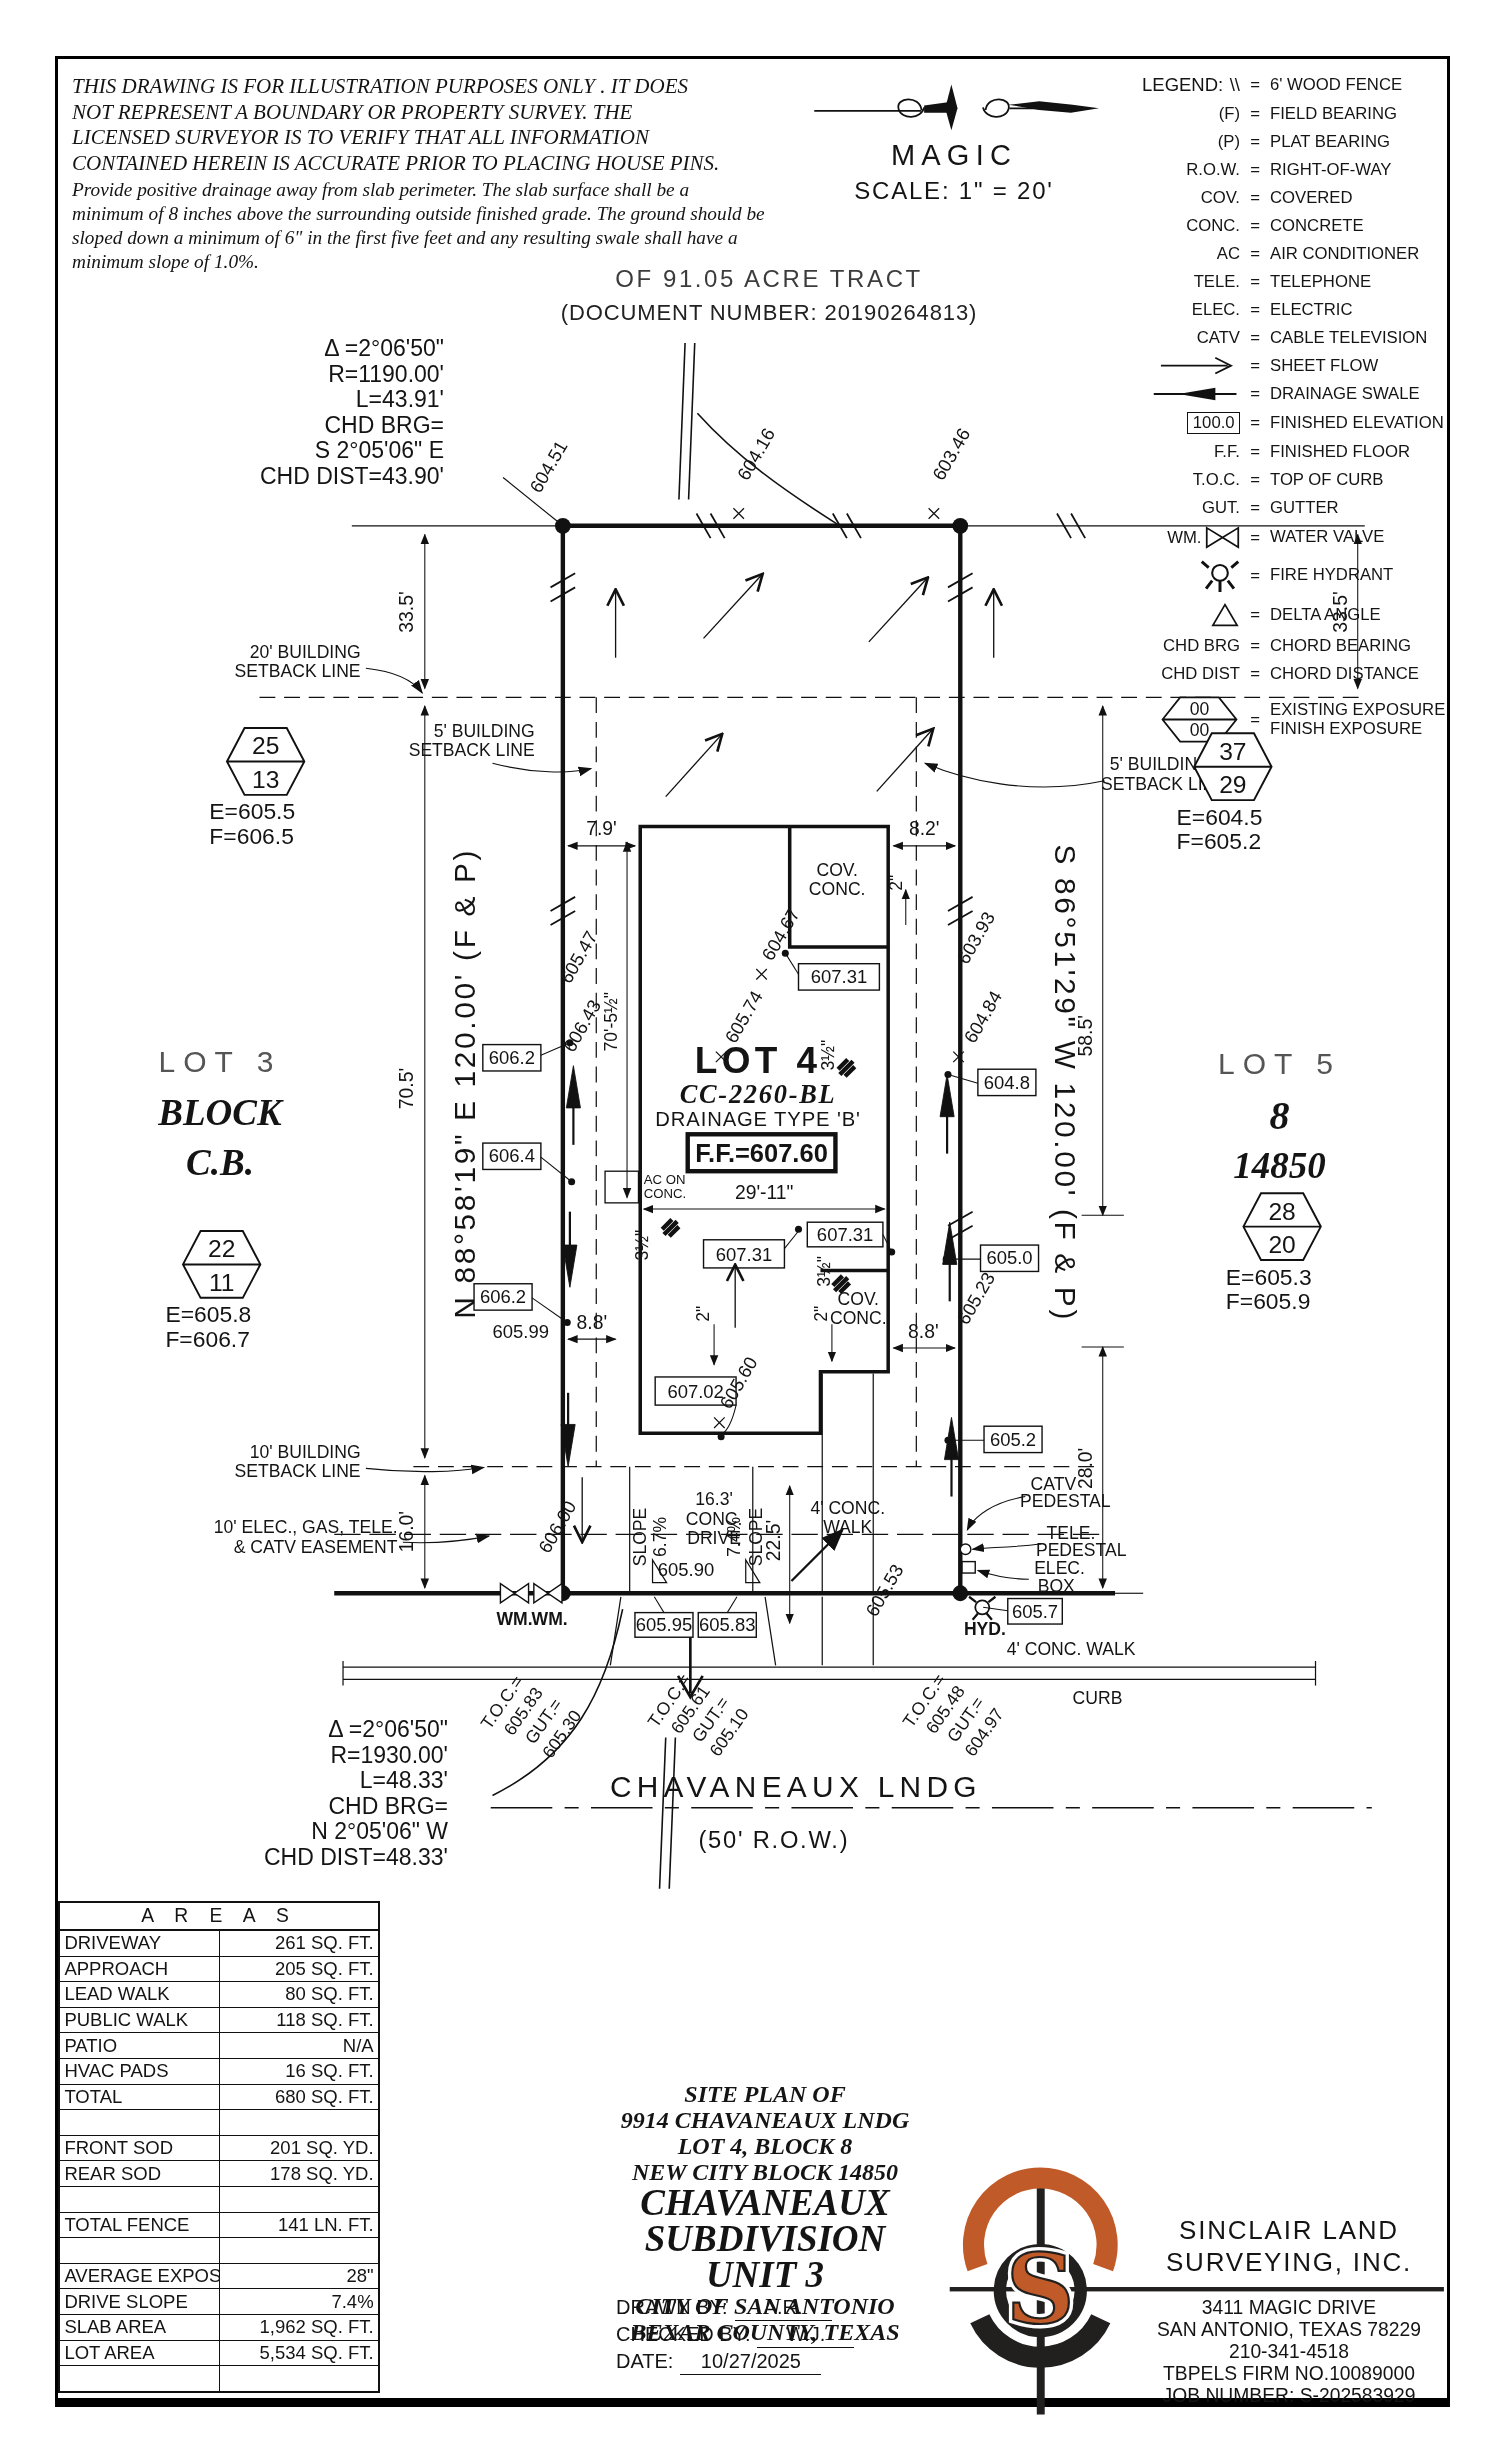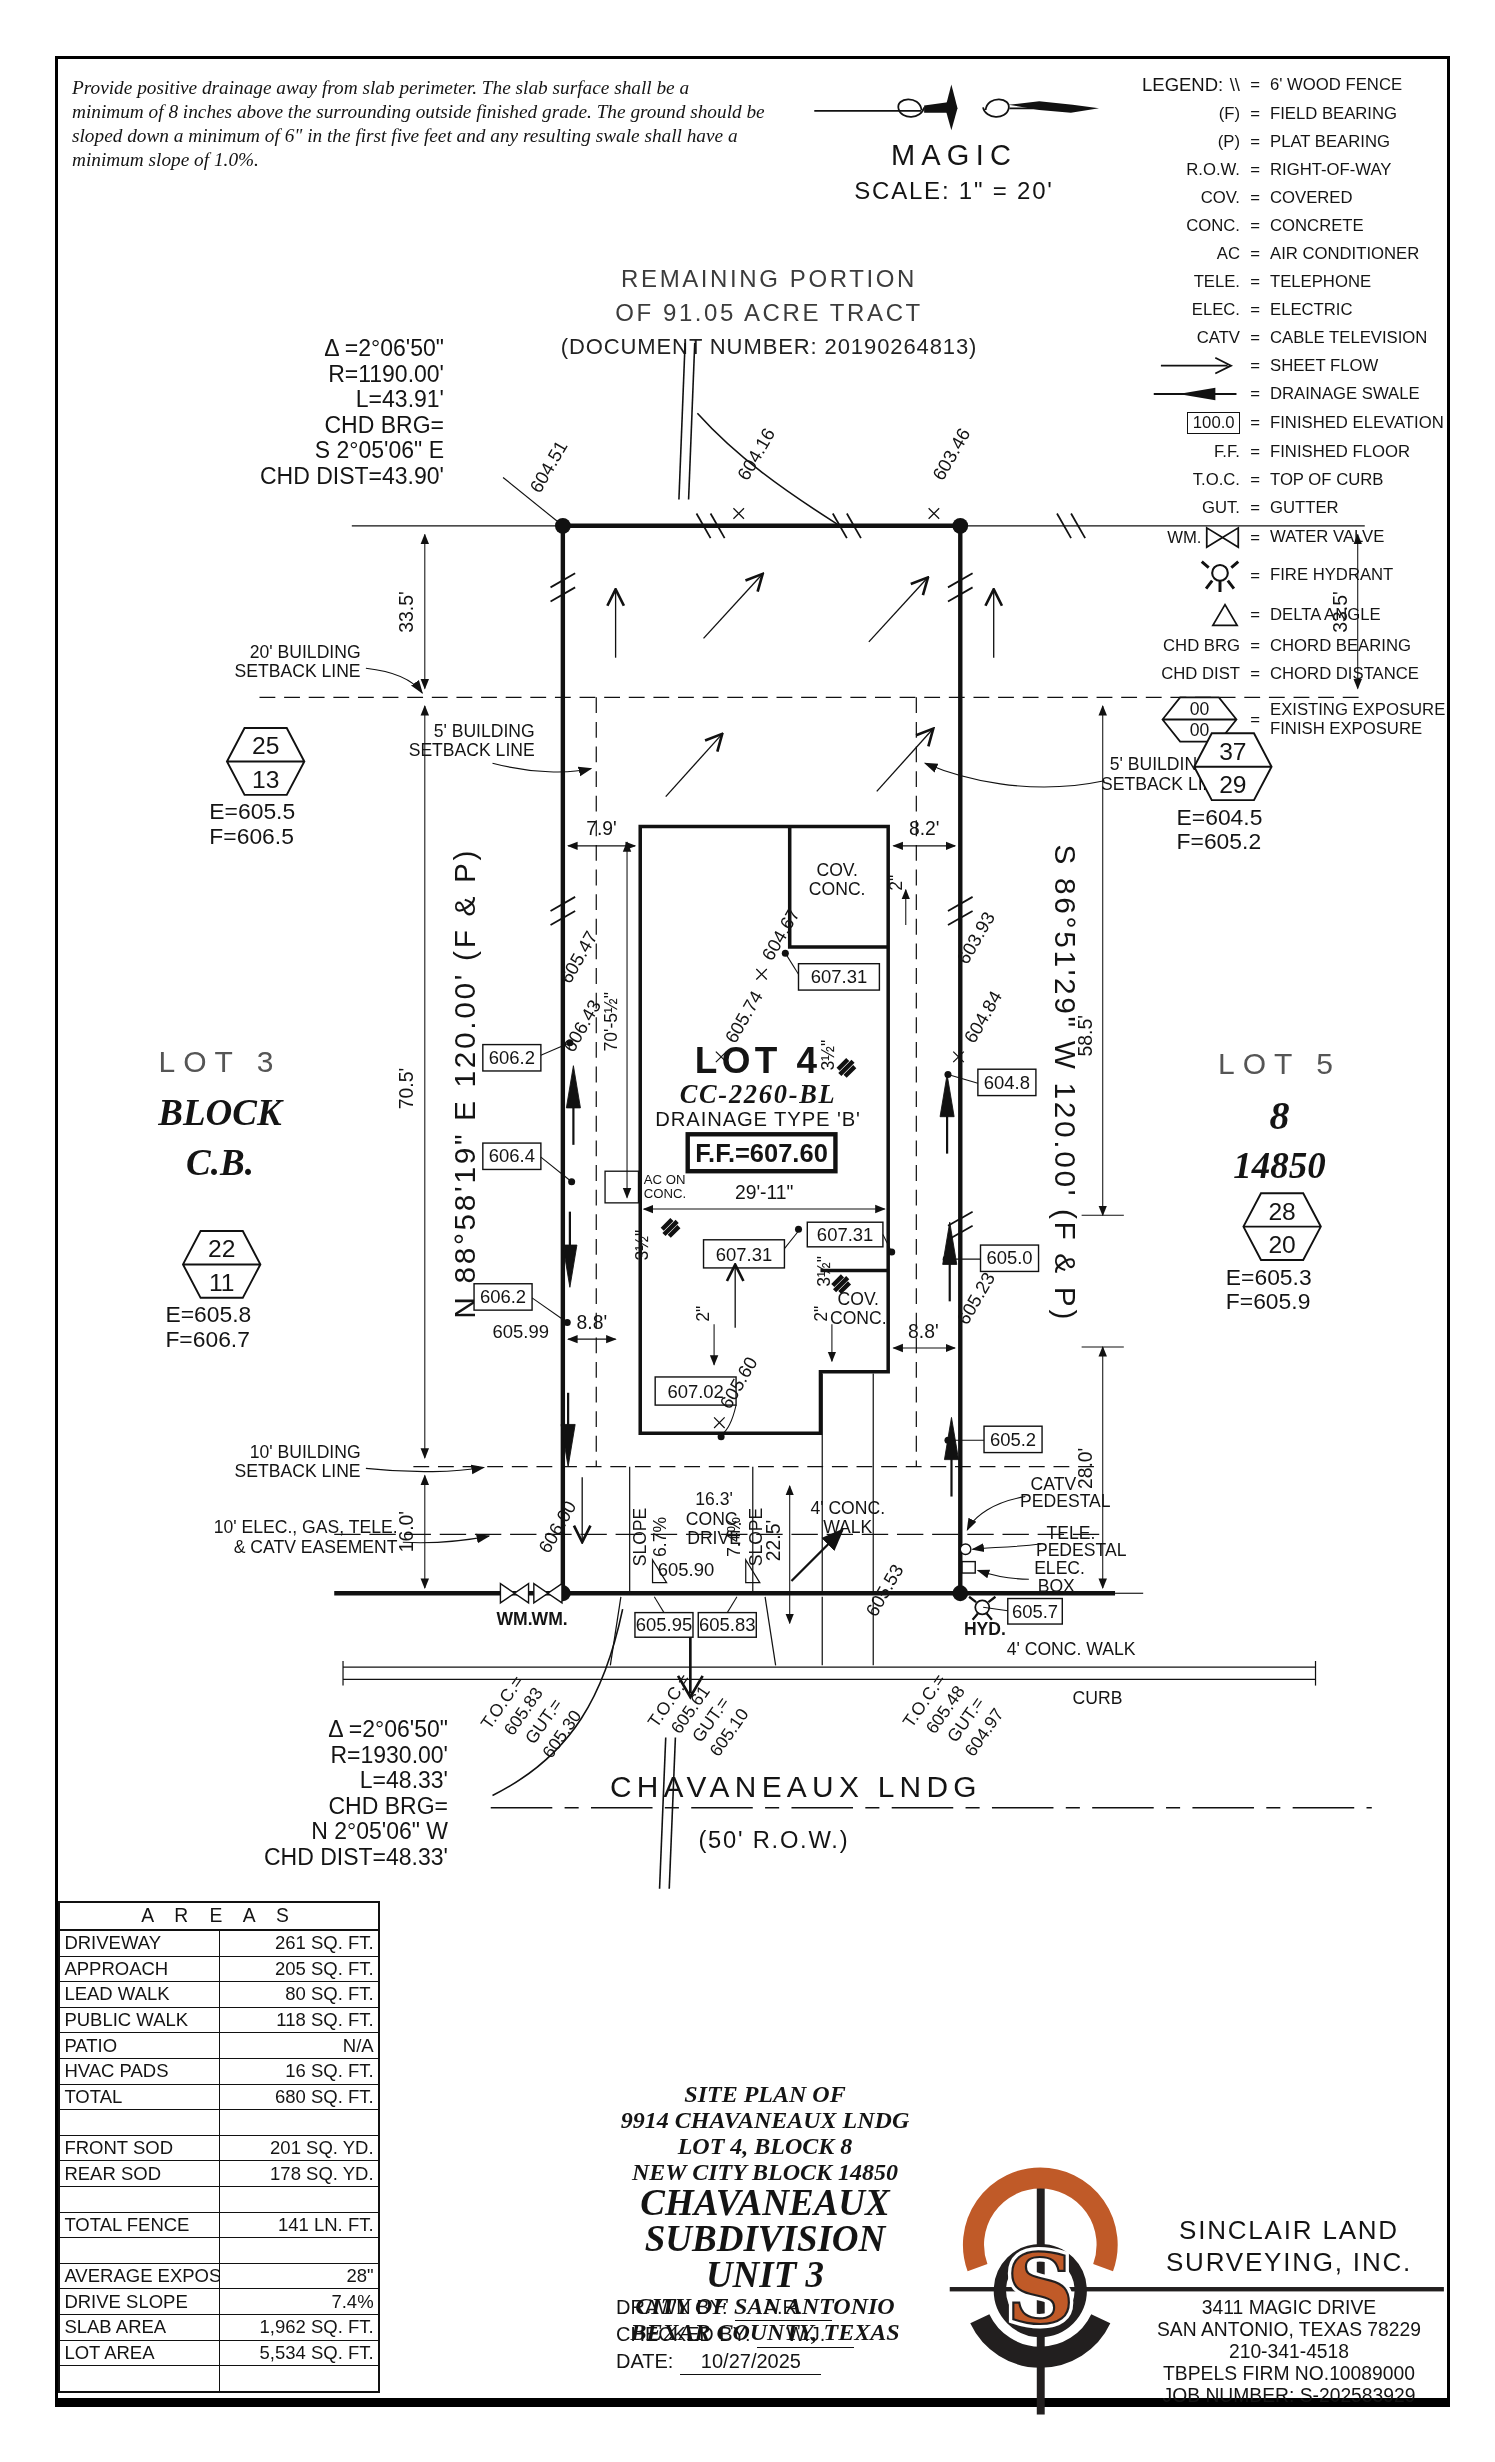--- a/index.html
+++ b/index.html
@@ -69,20 +69,24 @@
   .ef{font-size:26px;}
   .small{font-size:15px;}
 </style>
 </head>
 <body>
 
 <div class="abs" id="sheet-border"></div>
 <div class="abs" id="bottom-bar"></div>
 
 <div class="abs serif-i" id="disclaimer">
+  <div class="p1">THIS DRAWING IS FOR ILLUSTRATION PURPOSES ONLY . IT DOES
+NOT REPRESENT A BOUNDARY OR PROPERTY SURVEY. THE
+LICENSED SURVEYOR IS TO VERIFY THAT ALL INFORMATION
+CONTAINED HEREIN IS ACCURATE PRIOR TO PLACING HOUSE PINS.</div>
   <div class="p2">Provide positive drainage away from slab perimeter. The slab surface shall be a
 minimum of 8 inches above the surrounding outside finished grade. The ground should be
 sloped down a minimum of 6" in the first five feet and any resulting swale shall have a
 minimum slope of 1.0%.</div>
 </div>
 
 <div class="abs" id="north">
   <svg width="290" height="51" viewBox="0 0 330 58">
     <g stroke="#111" fill="none" stroke-width="2">
       <path d="M6,34 H128"></path>
@@ -242,21 +246,20 @@
       </div>
       <div class="leq">=</div>
       <div class="ldesc">
         <div>EXISTING EXPOSURE</div>
         <div>FINISH EXPOSURE</div>
       </div>
     </div>
 </div>
 
 <div class="abs" id="unplatted">
-  <div class="u2">REMAINING PORTION</div>
   <div class="u3">OF 91.05 ACRE TRACT</div>
   <div class="u4">(DOCUMENT NUMBER:  20190264813)</div>
 </div>
 
 <div class="abs curve" id="curve-top">
   <div>Δ =2°06'50"</div>
   <div>R=1190.00'</div>
   <div>L=43.91'</div>
   <div>CHD BRG=</div>
   <div>S 2°05'06" E</div>

